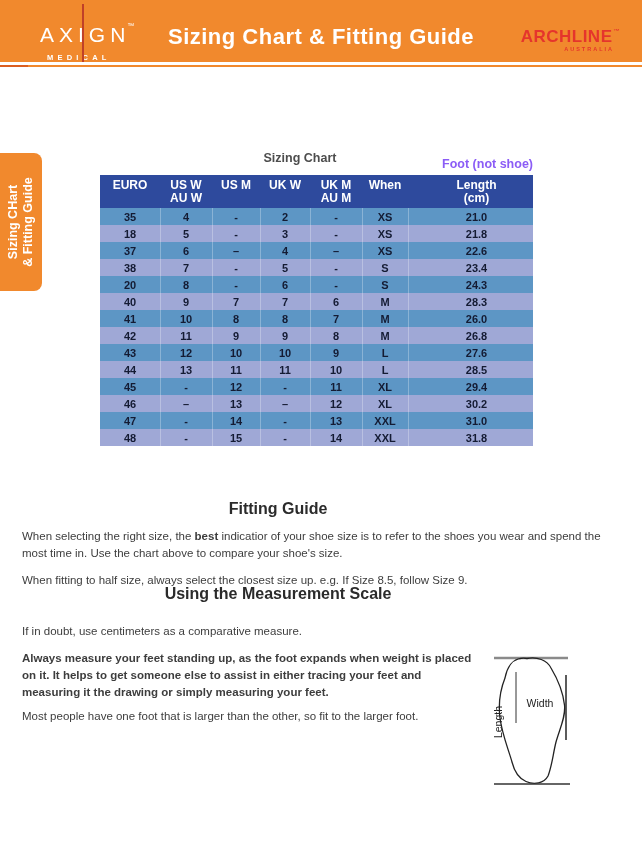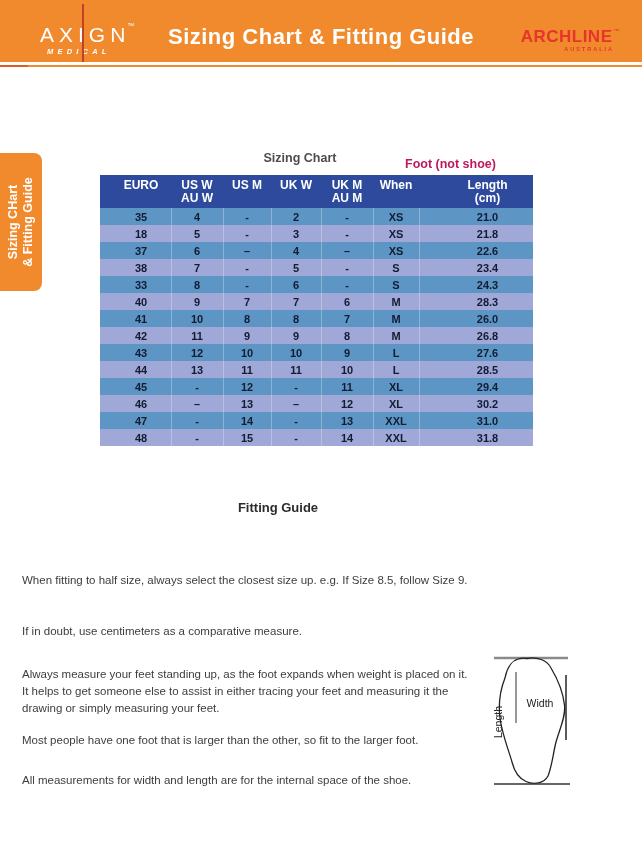--- a/index.html
+++ b/index.html
@@ -5,21 +5,21 @@
   html,body{margin:0;padding:0;}
   body{width:642px;height:848px;background:#ffffff;overflow:hidden;
        font-family:"Liberation Sans",sans-serif;position:relative;}
   .page{position:absolute;inset:0;}
 
   
   .band{position:absolute;left:0;top:0;width:642px;height:62px;background:var(--accent-orange);}
   .axign{position:absolute;left:40px;top:14px;color:#fff;}
   .axign-name{font-size:21px;font-weight:400;letter-spacing:5px;line-height:24px;}
   .axign-name .tm{font-size:7px;vertical-align:14px;letter-spacing:0;margin-left:-3px;}
-  .axign-sub{font-size:7.5px;font-weight:bold;letter-spacing:4.2px;margin-top:0;padding-left:7px;font-style:italic;}
+  .axign-sub{font-size:7.5px;font-weight:bold;letter-spacing:4.2px;margin-top:6px;padding-left:7px;}
   .axign-line{position:absolute;left:42px;top:-10px;width:2px;height:58px;background:var(--logo-line-red);}
   .page-title{position:absolute;left:0;top:24px;width:642px;margin:0;text-align:center;
               color:#fff;font-size:22px;font-weight:bold;letter-spacing:.5px;}
   .archline{position:absolute;right:22px;top:22px;color:var(--accent-red);text-align:right;}
   .arch-name{font-size:17px;font-weight:bold;letter-spacing:.5px;line-height:18px;}
   .arch-name .tm2{font-size:6px;vertical-align:9px;margin-left:1px;}
   .arch-sub{font-size:5.5px;font-weight:bold;letter-spacing:2px;margin-top:0;padding-right:6px;}
 
   .rule{position:absolute;left:0;top:65px;width:642px;height:2px;background:var(--accent-orange);}
   .rule-dark{position:absolute;left:0;top:0;width:28px;height:2px;background:var(--rule-orange-dark);}
@@ -28,42 +28,42 @@
   .side-tab{position:absolute;left:0;top:153px;width:42px;height:138px;background:var(--accent-orange);
             border-radius:0 8px 8px 0;}
   .side-tab-text{position:absolute;left:0;top:0;width:138px;height:42px;
                  transform:rotate(-90deg) translateX(-138px);transform-origin:0 0;
                  display:flex;flex-direction:column;justify-content:center;text-align:center;
                  color:#fff;font-size:12.5px;font-weight:bold;line-height:15px;}
 
   
   .chart-title{position:absolute;left:100px;top:151px;width:400px;text-align:center;
                font-size:12.5px;font-weight:bold;color:#4d4d4d;}
-  .foot-note{position:absolute;left:405px;top:157px;width:128px;
-             font-size:12.5px;font-weight:bold;color:#be185d;}
+  .foot-note{position:absolute;left:405px;top:157px;width:128px;text-align:right;
+             font-size:12.5px;font-weight:bold;color:#8b5cf6;}
   .table{position:absolute;left:100px;top:175px;width:433px;}
-  .thead,.trow{display:grid;grid-template-columns:60px 52px 48px 50px 52px 46px 125px;padding-left:11px;}
+  .thead,.trow{display:grid;grid-template-columns:60px 52px 48px 50px 52px 46px 125px;}
   .thead{background:var(--table-header-navy);height:33px;}
   .hcell{color:#fff;font-size:12px;font-weight:bold;text-align:center;line-height:13px;padding-top:4px;}
   .trow{height:17px;margin-top:0;background:var(--row-blue);align-items:center;}
   .trow.alt{background:var(--row-periwinkle);}
   .tcell{font-size:11px;font-weight:bold;color:var(--row-text);text-align:center;}
   .tcell + .tcell{box-shadow:inset 1px 0 0 rgba(255,255,255,.28);height:100%;
                   display:flex;align-items:center;justify-content:center;}
   .hcell:last-child,.tcell:last-child{padding-left:12px;}
 
   
   .h2{position:absolute;left:0;width:556px;margin:0;text-align:center;
-      font-size:13px;font-weight:bold;color:var(--heading-text);}
+      font-size:16px;font-weight:bold;color:var(--heading-text);}
   .para{position:absolute;left:22px;font-size:11.5px;line-height:17px;color:var(--body-text);}
   #p1{top:516px;width:592px;}
   #p2{top:560px;width:600px;}
   #p3{top:611px;width:600px;}
-  #p4{top:654px;width:452px;}
-  #p5{top:720px;width:470px;}
+  #p4{top:638px;width:452px;font-weight:bold;}
+  #p5{top:696px;width:470px;}
   #p6{top:760px;width:600px;}
   #p7{top:786px;width:432px;}
   #h-fitting{top:500px;}
   #h-measure{top:585px;}
 
   .foot-diagram{position:absolute;left:490px;top:650px;}
   .foot-diagram text{font-family:"Liberation Sans",sans-serif;}
 </style>
 </head>
 <body>
@@ -153,21 +153,21 @@
         <div class="trow alt">
           <div class="tcell">38</div>
           <div class="tcell">7</div>
           <div class="tcell">-</div>
           <div class="tcell">5</div>
           <div class="tcell">-</div>
           <div class="tcell">S</div>
           <div class="tcell">23.4</div>
         </div>
         <div class="trow">
-          <div class="tcell">33</div>
+          <div class="tcell">20</div>
           <div class="tcell">8</div>
           <div class="tcell">-</div>
           <div class="tcell">6</div>
           <div class="tcell">-</div>
           <div class="tcell">S</div>
           <div class="tcell">24.3</div>
         </div>
         <div class="trow alt">
           <div class="tcell">40</div>
           <div class="tcell">9</div>
@@ -246,26 +246,27 @@
           <div class="tcell">15</div>
           <div class="tcell">-</div>
           <div class="tcell">14</div>
           <div class="tcell">XXL</div>
           <div class="tcell">31.8</div>
         </div>
       </div>
   </div>
 
   <h2 class="h2" id="h-fitting">Fitting Guide</h2>
+  <p class="para" id="p1"><span>When selecting the right size, the </span><b>best</b><span> indicatior of your shoe size is to refer to the shoes you wear and spend the most time in. Use the chart above to compare your shoe's size.</span></p>
   <p class="para" id="p2">When fitting to half size, always select the closest size up. e.g. If Size 8.5, follow Size 9.</p>
 
+  <h2 class="h2" id="h-measure">Using the Measurement Scale</h2>
   <p class="para" id="p3">If in doubt, use centimeters as a comparative measure.</p>
   <p class="para" id="p4">Always measure your feet standing up, as the foot expands when weight is placed on it. It helps to get someone else to assist in either tracing your feet and measuring it the drawing or simply measuring your feet.</p>
   <p class="para" id="p5">Most people have one foot that is larger than the other, so fit to the larger foot.</p>
-  <p class="para" id="p6">All measurements for width and length are for the internal space of the shoe.</p>
 
   <svg class="foot-diagram" width="102" height="142" viewBox="0 0 102 142">
     <line x1="4" y1="8" x2="78" y2="8" stroke="#8a8a8a" stroke-width="2.4"></line>
     <path d="M 15 28 C 18 12, 27 7, 37 8.5 C 47 6.5, 57 10, 61 18 C 67 28, 73 42, 74.5 55
              C 76 66, 70 78, 66 92 C 63 104, 62 116, 58 126 C 54 133.5, 44 135, 36 131.5
              C 28 128, 24 120, 22 112 C 18 98, 12 84, 10 68 C 8 52, 11 38, 15 28 Z" fill="none" stroke="#222" stroke-width="1.3"></path>
     <line x1="26" y1="22" x2="26" y2="73" stroke="#333" stroke-width="1"></line>
     <line x1="76" y1="25" x2="76" y2="90" stroke="#333" stroke-width="1.6"></line>
     <line x1="4" y1="134" x2="80" y2="134" stroke="#333" stroke-width="1.4"></line>
     <text x="50" y="57" text-anchor="middle" font-size="10.5" fill="#222">Width</text>

